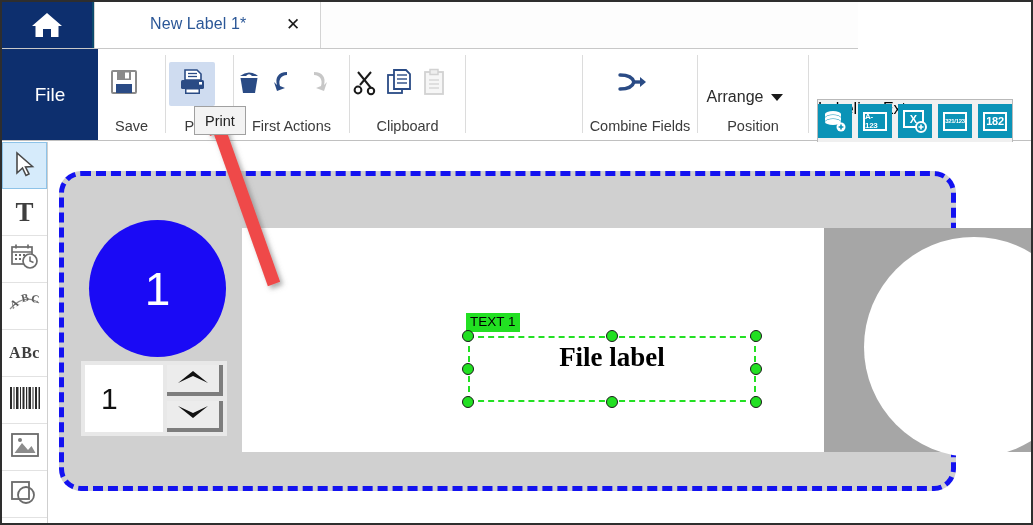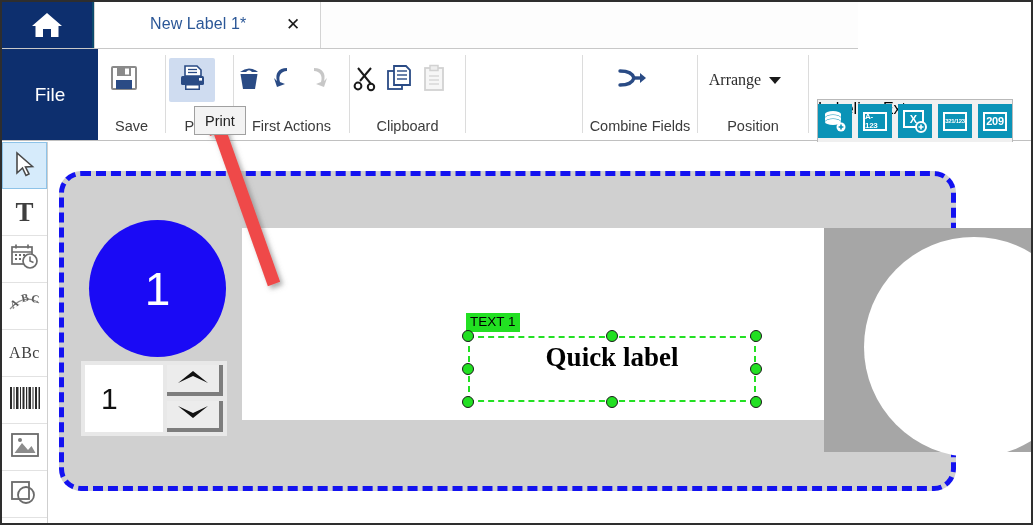--- a/index.html
+++ b/index.html
@@ -82,23 +82,22 @@
     font-size: 19px;
     cursor: pointer;
   }
   .group {
     position: absolute; top: 0; height: 91px;
     box-sizing: border-box;
   }
   .group .icons {
     position: absolute; left: 0; right: 16px; top: 5px;
     height: 52px;
-    display: flex; align-items: center; justify-content: center;
+    display: flex; align-items: flex-end; justify-content: center;
     gap: 4px;
-    font-family: Liberation Serif, serif;
   }
   .group .glabel {
     position: absolute; left: 0; right: 0; bottom: 6px;
     text-align: center;
     font-size: 14.5px;
     color: #3b3b3b;
   }
   .gdiv {
     position: absolute; top: 6px; width: 1px; height: 78px;
     background: #dcdcdc;
@@ -182,21 +181,21 @@
     left: 11px; top: 29px;
     width: 897px; height: 320px;
     background: #d0d0d0;
     border: 5px dashed #1312f0;
     border-radius: 22px;
     box-sizing: border-box;
   }
   .label-white {
     position: absolute;
     left: 178px; top: 52px;
-    width: 670px; height: 192px;
+    width: 670px; height: 224px;
     background: #ffffff;
     text-decoration: underline;
   }
   .gray-box {
     position: absolute;
     left: 582px; top: 0px;
     width: 268px; height: 224px;
     background: #a6a6a6;
   }
   .white-circle {
@@ -487,21 +486,21 @@
             <rect x="2" y="2" width="19" height="16" fill="none" stroke="#ffffff" stroke-width="2"></rect>
             <text x="11.5" y="14" font-family="Liberation Sans, sans-serif" font-size="11" font-weight="bold" fill="#ffffff" text-anchor="middle">X</text>
             <circle cx="19" cy="18" r="5" fill="#0a93b7" stroke="#ffffff" stroke-width="2"></circle>
             <path d="M19 15.5 L19 20.5 M16.5 18 L21.5 18" stroke="#ffffff" stroke-width="1.6"></path>
           </svg>
         </div>
         <div class="ex-ico">
           <span class="ex-inner" style="font-size:6px;">321/123</span>
         </div>
         <div class="ex-ico">
-          <span class="ex-inner" style="font-size:11px;">209</span>
+          <span class="ex-inner" style="font-size:11px;">182</span>
         </div>
       </div>
       <div class="glabel" style="bottom:5px;">Labeling Extras</div>
     </div>
   </div>
 
   <div class="tooltip">
     <span>Print</span>
   </div>
 
@@ -537,21 +536,21 @@
       <span>
         <svg width="34" height="26" viewBox="0 0 34 26">
           <path d="M2 18 Q16 2 31 12" fill="none" stroke="#8c8c8c" stroke-width="1.2"></path>
           <text x="4" y="17" font-family="Liberation Serif, serif" font-size="11" font-weight="bold" fill="#5d5d5d" transform="rotate(-32 6 16)">A</text>
           <text x="14" y="11" font-family="Liberation Serif, serif" font-size="11" font-weight="bold" fill="#5d5d5d" transform="rotate(-14 15 10)">B</text>
           <text x="23" y="11" font-family="Liberation Serif, serif" font-size="11" font-weight="bold" fill="#5d5d5d" transform="rotate(10 24 10)">C</text>
         </svg>
       </span>
     </div>
     <div class="rtool">
-      <span style="font-family:'Liberation Serif',serif;font-size:16px;font-weight:normal;color:#3f3f3f;letter-spacing:.5px;">ABc</span>
+      <span style="font-family:'Liberation Serif',serif;font-size:16px;font-weight:bold;color:#3f3f3f;letter-spacing:.5px;">ABc</span>
     </div>
     <div class="rtool">
       <span>
         <svg width="32" height="26" viewBox="0 0 32 26">
           <g fill="#2a2a2a">
             <rect x="1" y="2" width="2" height="22"></rect>
               <rect x="4.5" y="2" width="1" height="22"></rect>
             <rect x="7" y="2" width="2.5" height="22"></rect>
               <rect x="11" y="2" width="1" height="22"></rect>
             <rect x="13.5" y="2" width="2" height="22"></rect>
@@ -611,21 +610,21 @@
       </div>
 
       <div class="label-white">
         <div class="gray-box">
           <div class="white-circle"></div>
         </div>
 
         <div class="textobj">
           <div class="selbox"></div>
           <div class="tag">TEXT 1</div>
-          <div class="txt">Quick label</div>
+          <div class="txt">File label</div>
           <div class="handle" style="left:-6px;  top:-6px;"></div>
           <div class="handle" style="left:138px; top:-6px;"></div>
           <div class="handle" style="left:282px; top:-6px;"></div>
           <div class="handle" style="left:-6px;  top:27px;"></div>
           <div class="handle" style="left:282px; top:27px;"></div>
           <div class="handle" style="left:-6px;  top:60px;"></div>
           <div class="handle" style="left:138px; top:60px;"></div>
           <div class="handle" style="left:282px; top:60px;"></div>
         </div>
       </div>

